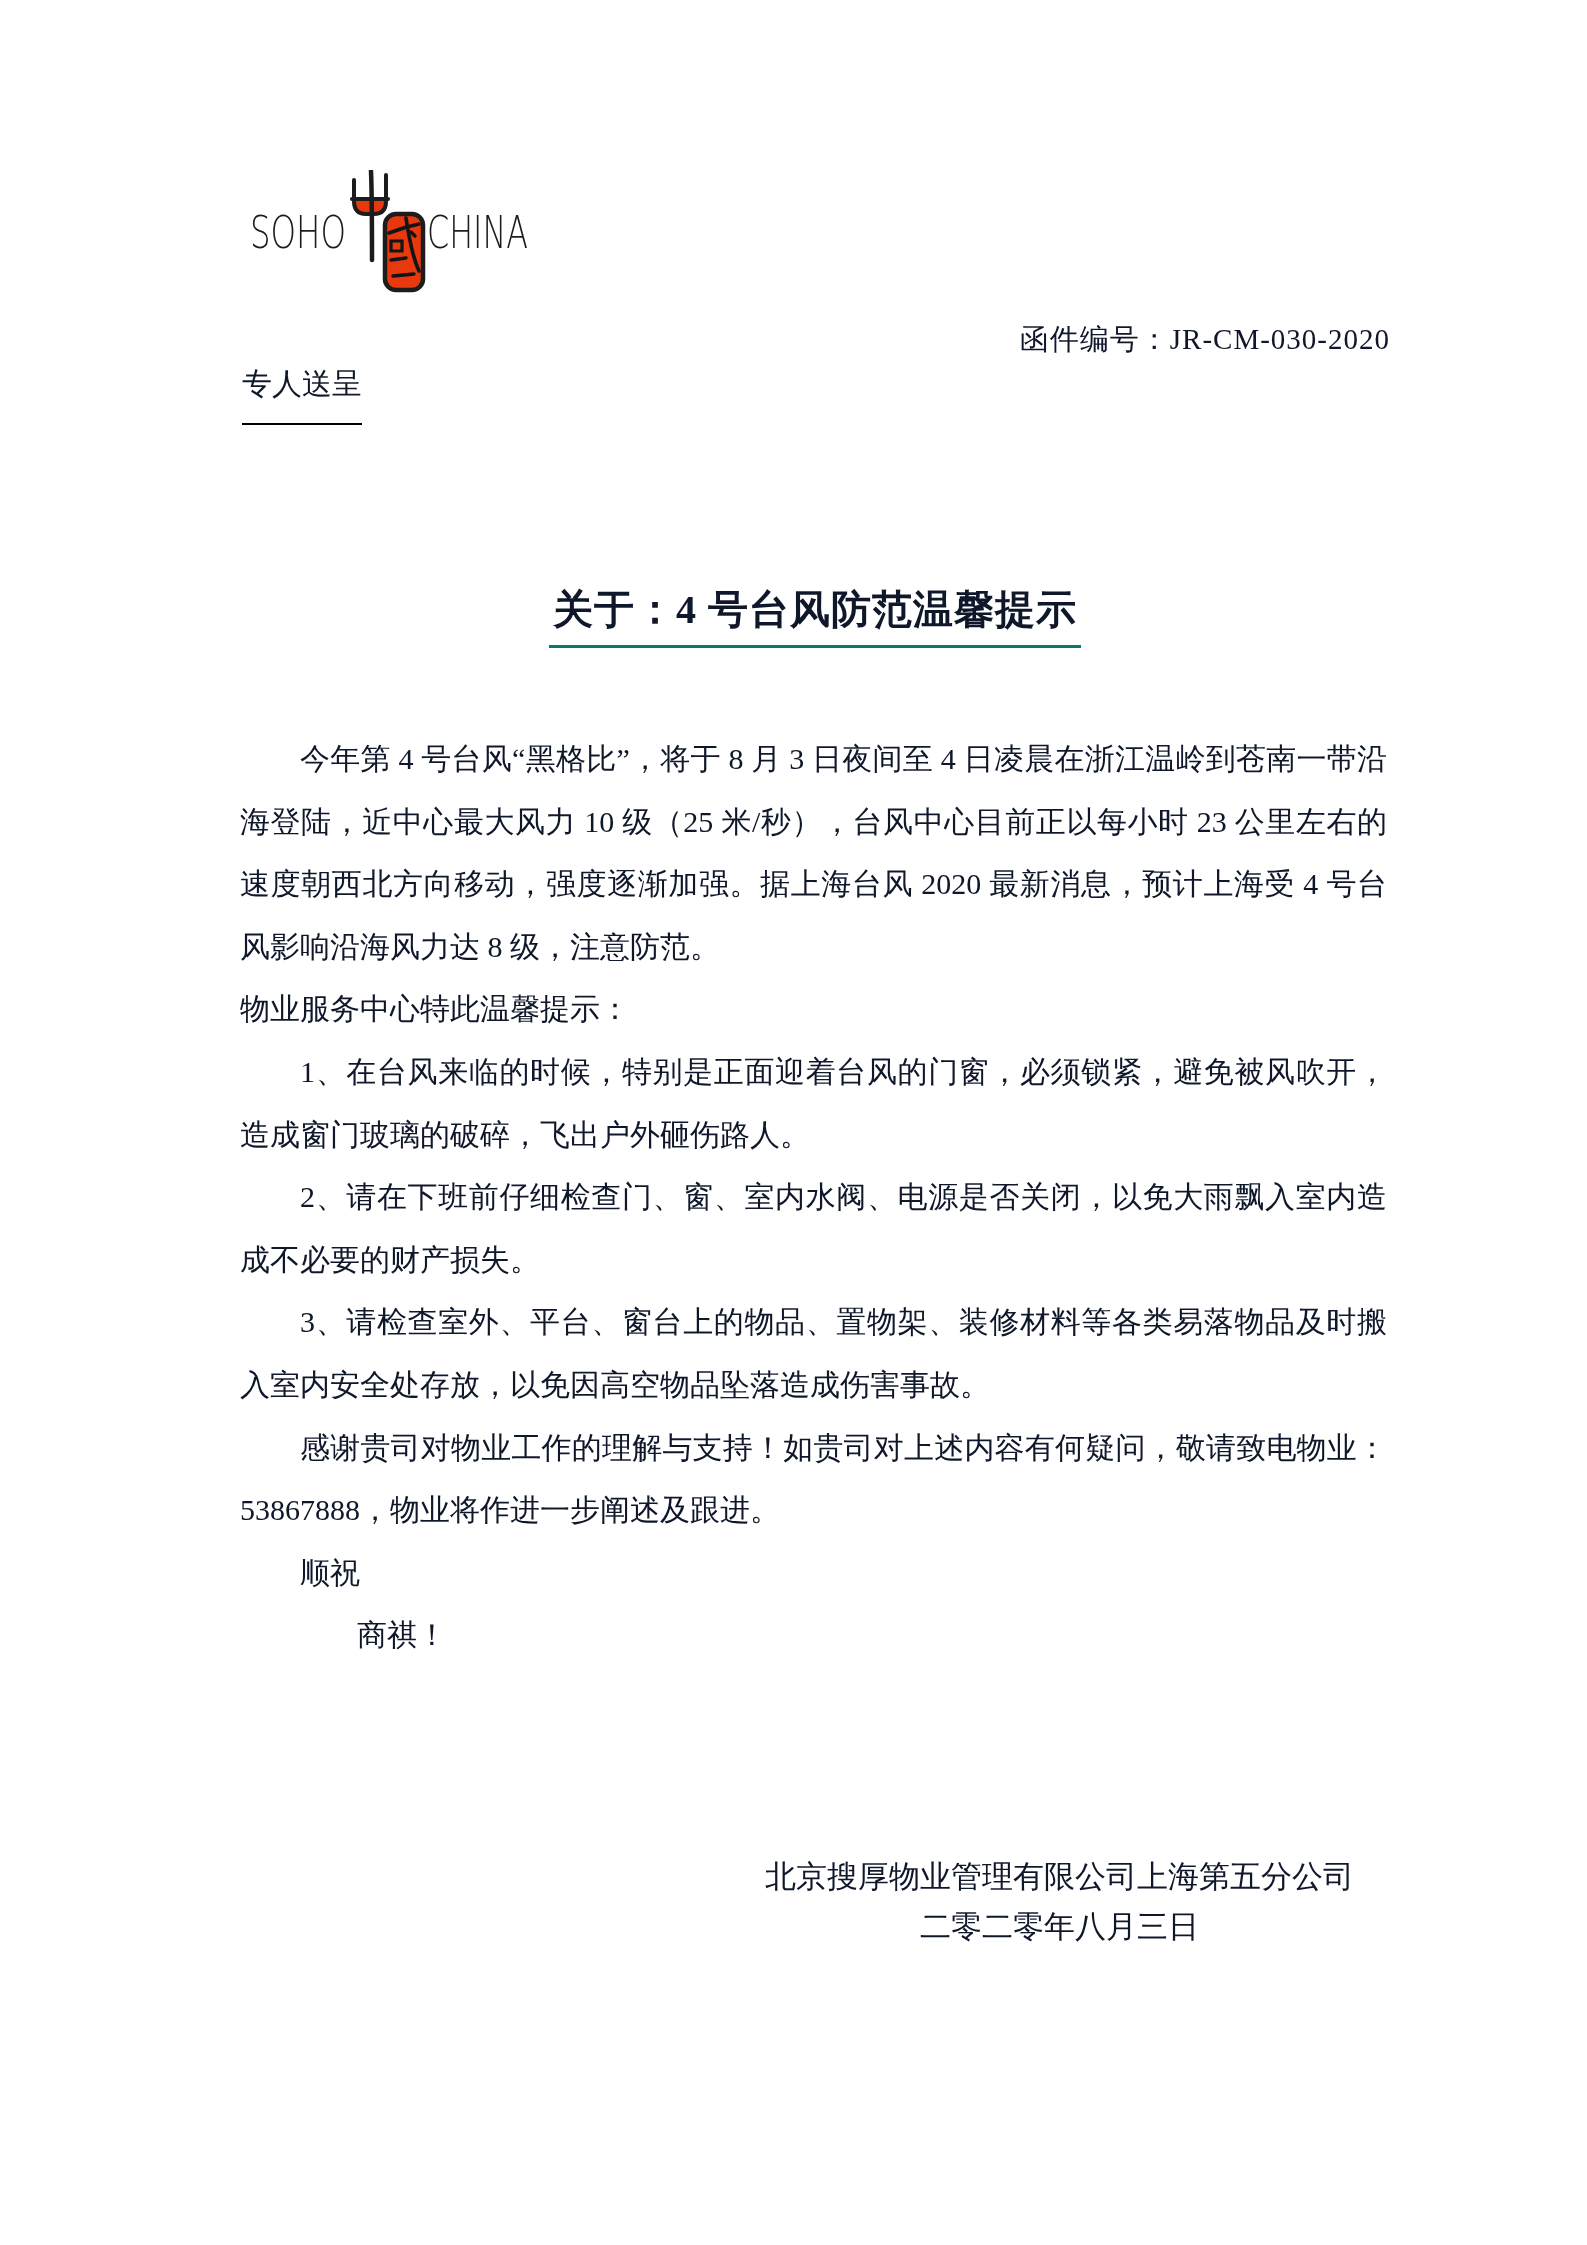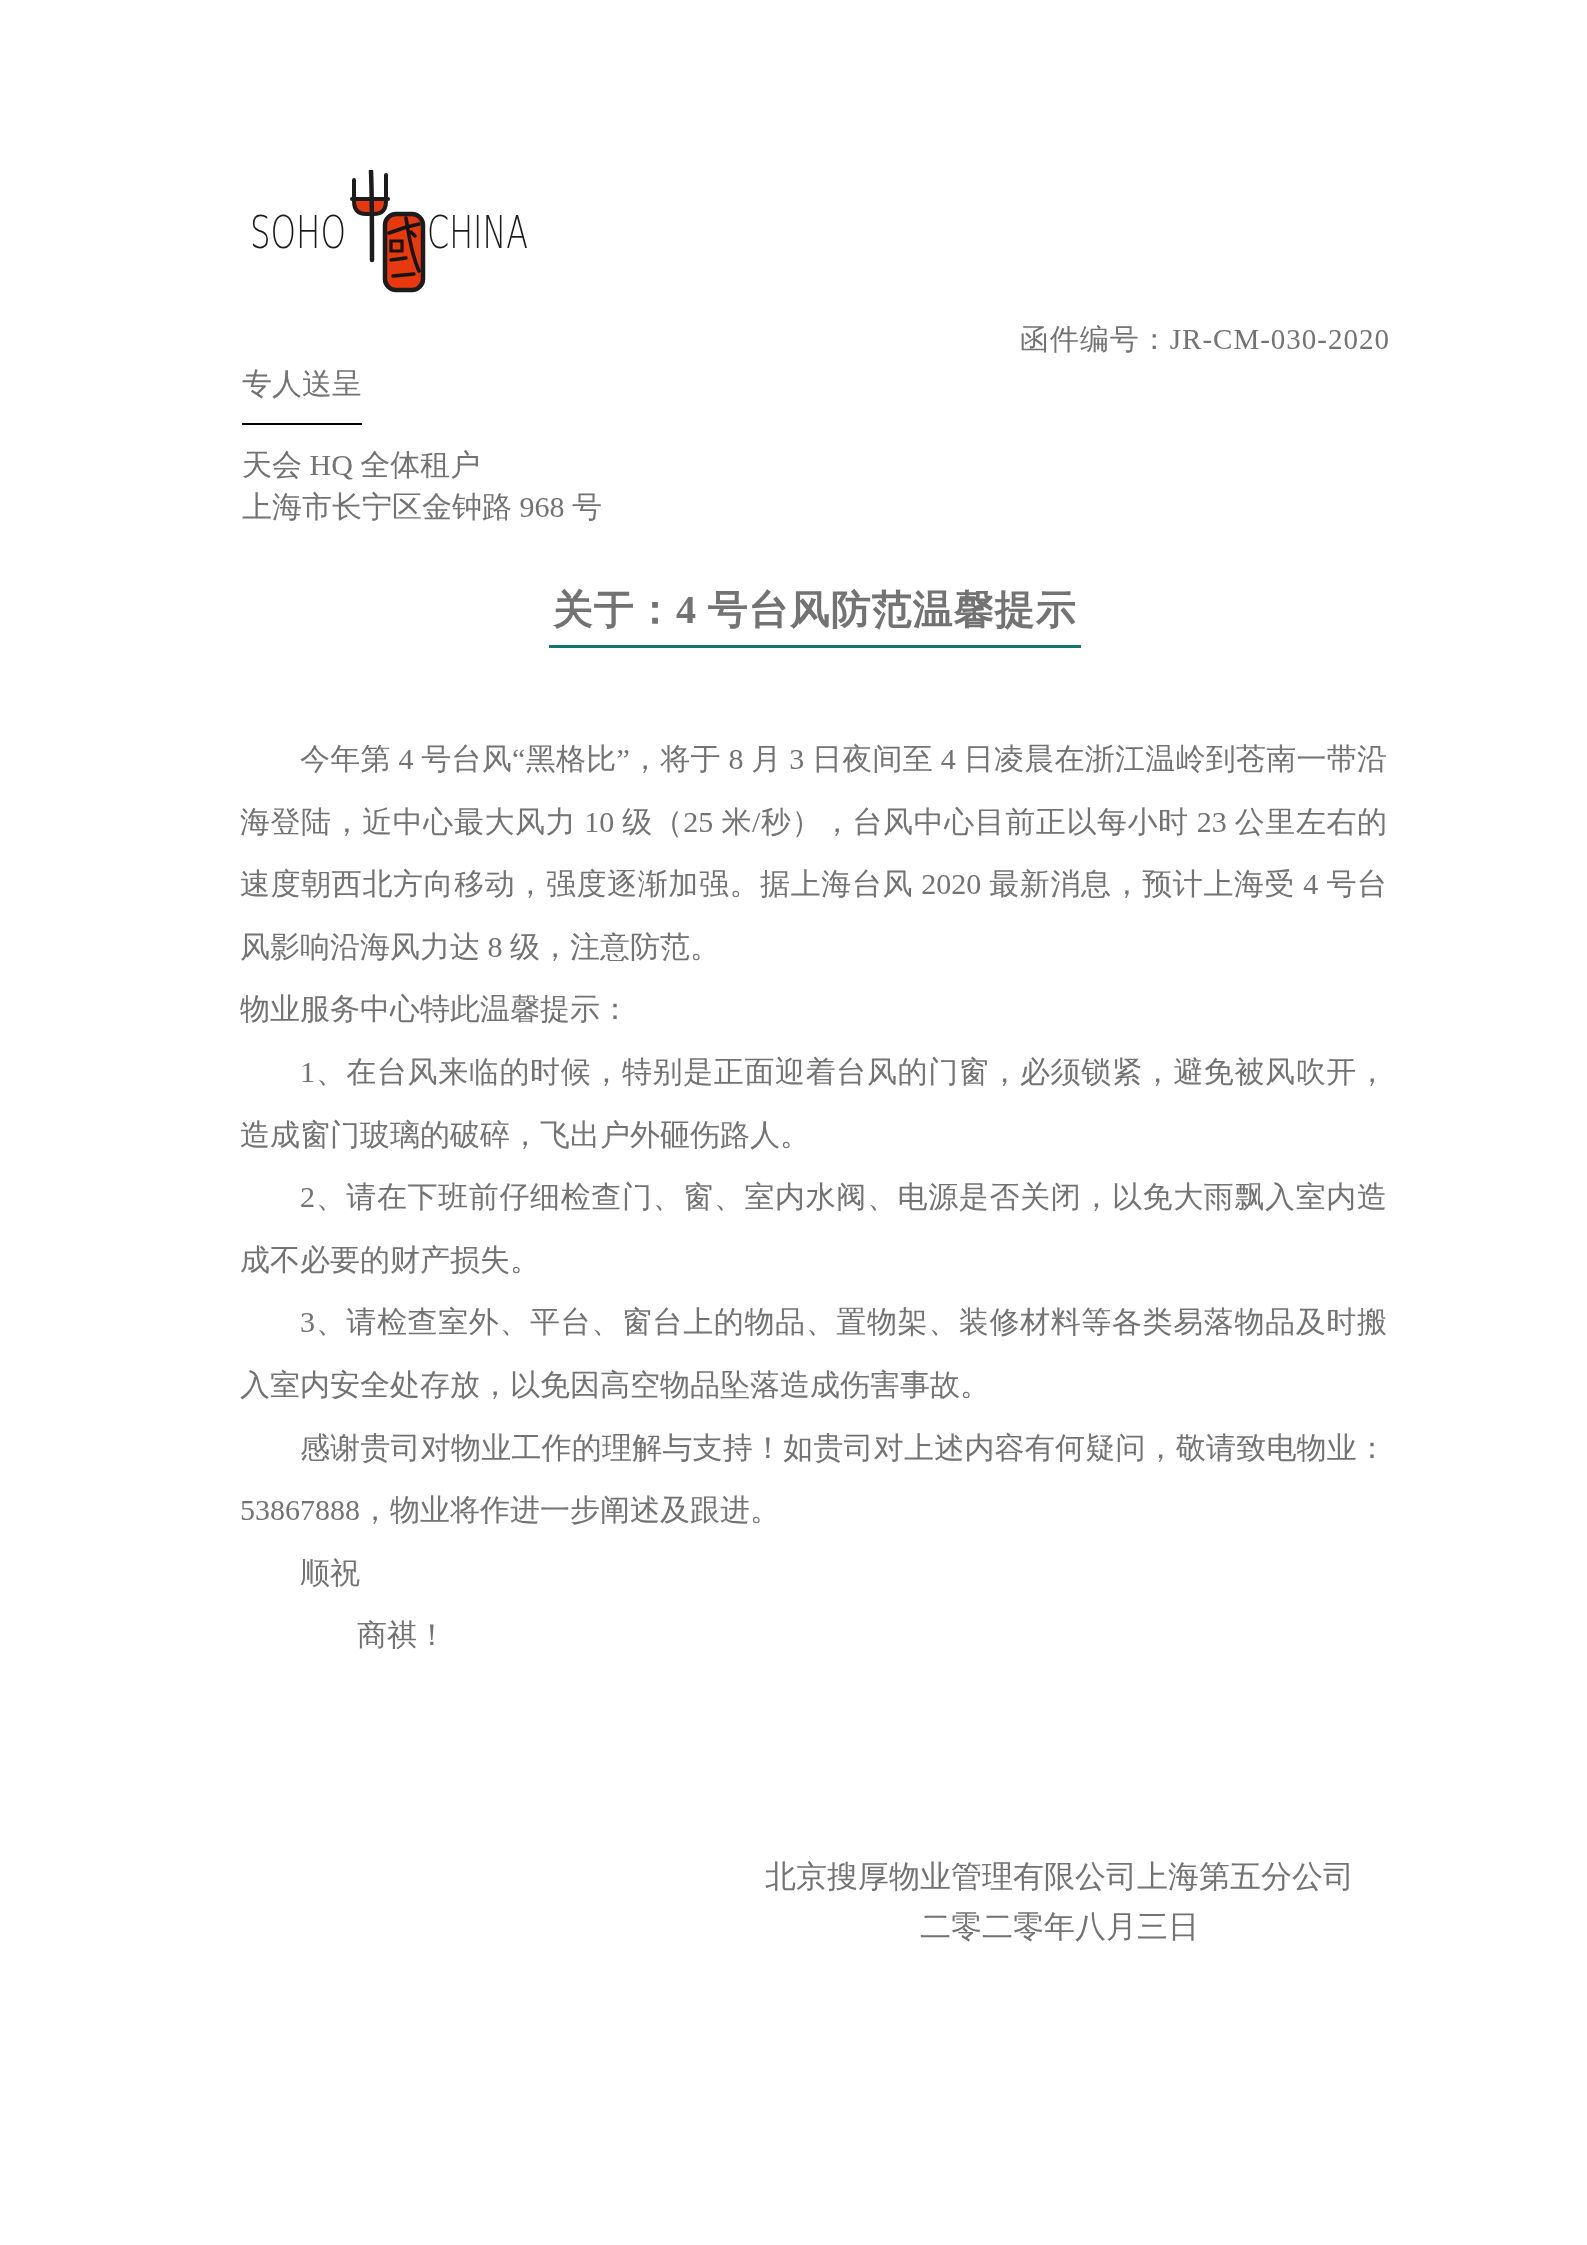--- a/index.html
+++ b/index.html
@@ -1,21 +1,21 @@
 <!DOCTYPE html>
 <html><head>
 <meta charset="utf-8">
 <style>
   html,body{margin:0;padding:0;background:#ffffff;}
   .page{
     position:relative;
     width:1587px;height:2245px;
     background:#ffffff;
     font-family:"Liberation Serif","DejaVu Serif",serif;
-    color:#737373;
+    color:#0f172a;
     overflow:hidden;
   }
   
   .logo{position:absolute;left:248px;top:170px;width:282px;height:124px;}
   .logo text{
     font-family:"DejaVu Sans","Liberation Sans",sans-serif;
     font-weight:200;
     fill:#1c1c1c;
     font-size:44px;
   }
@@ -96,24 +96,20 @@
     </g>
 
     <text x="179" y="78" textLength="101" lengthAdjust="spacingAndGlyphs">CHINA</text>
   </svg>
 
   <div class="ref-line">函件编号：JR-CM-030-2020</div>
 
   <div class="delivery">
     <span>专人送呈</span>
   </div>
-  <div class="addressee">
-    <div>天会 HQ 全体租户</div>
-    <div>上海市长宁区金钟路 968 号</div>
-  </div>
 
   <div class="title-wrap">
     <span class="title">关于：4 号台风防范温馨提示</span>
   </div>
 
   <div class="body-text">
     <p class="indent">今年第 4 号台风“黑格比”，将于 8 月 3 日夜间至 4 日凌晨在浙江温岭到苍南一带沿海登陆，近中心最大风力 10 级（25 米/秒），台风中心目前正以每小时 23 公里左右的速度朝西北方向移动，强度逐渐加强。据上海台风 2020 最新消息，预计上海受 4 号台风影响沿海风力达 8 级，注意防范。</p>
     <p>物业服务中心特此温馨提示：</p>
     <p class="indent">1、在台风来临的时候，特别是正面迎着台风的门窗，必须锁紧，避免被风吹开，造成窗门玻璃的破碎，飞出户外砸伤路人。</p>
     <p class="indent">2、请在下班前仔细检查门、窗、室内水阀、电源是否关闭，以免大雨飘入室内造成不必要的财产损失。</p>

